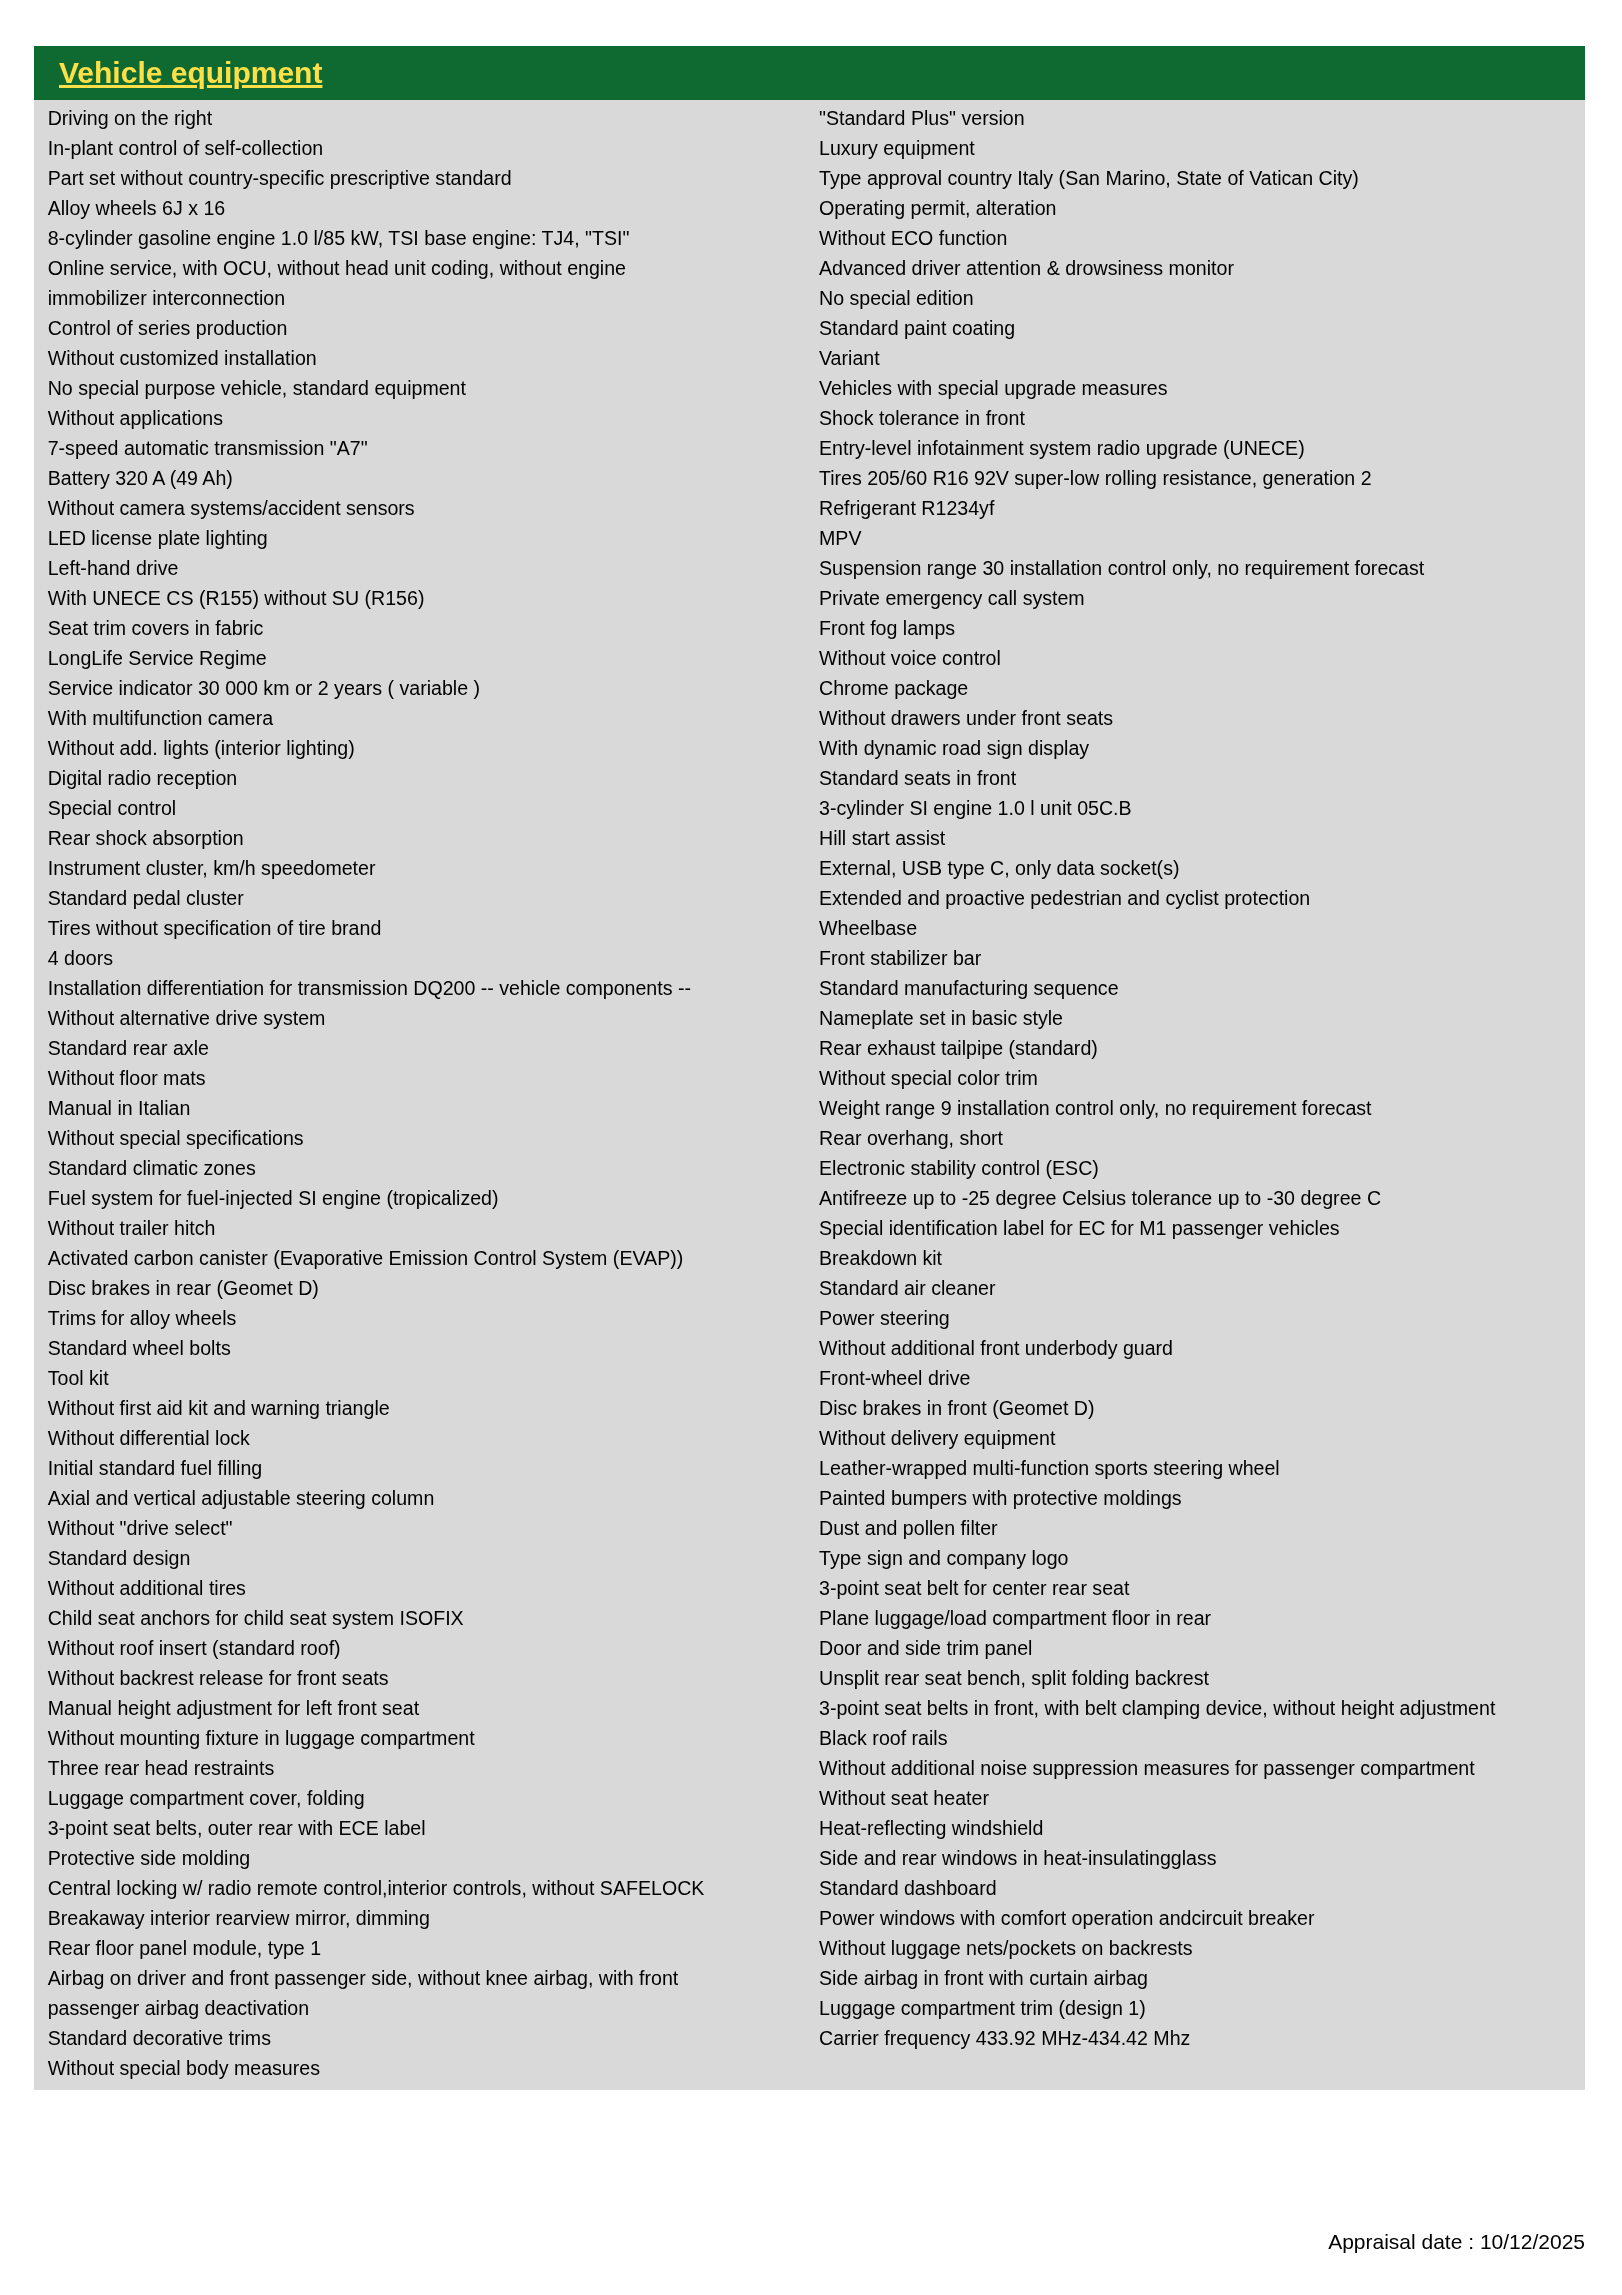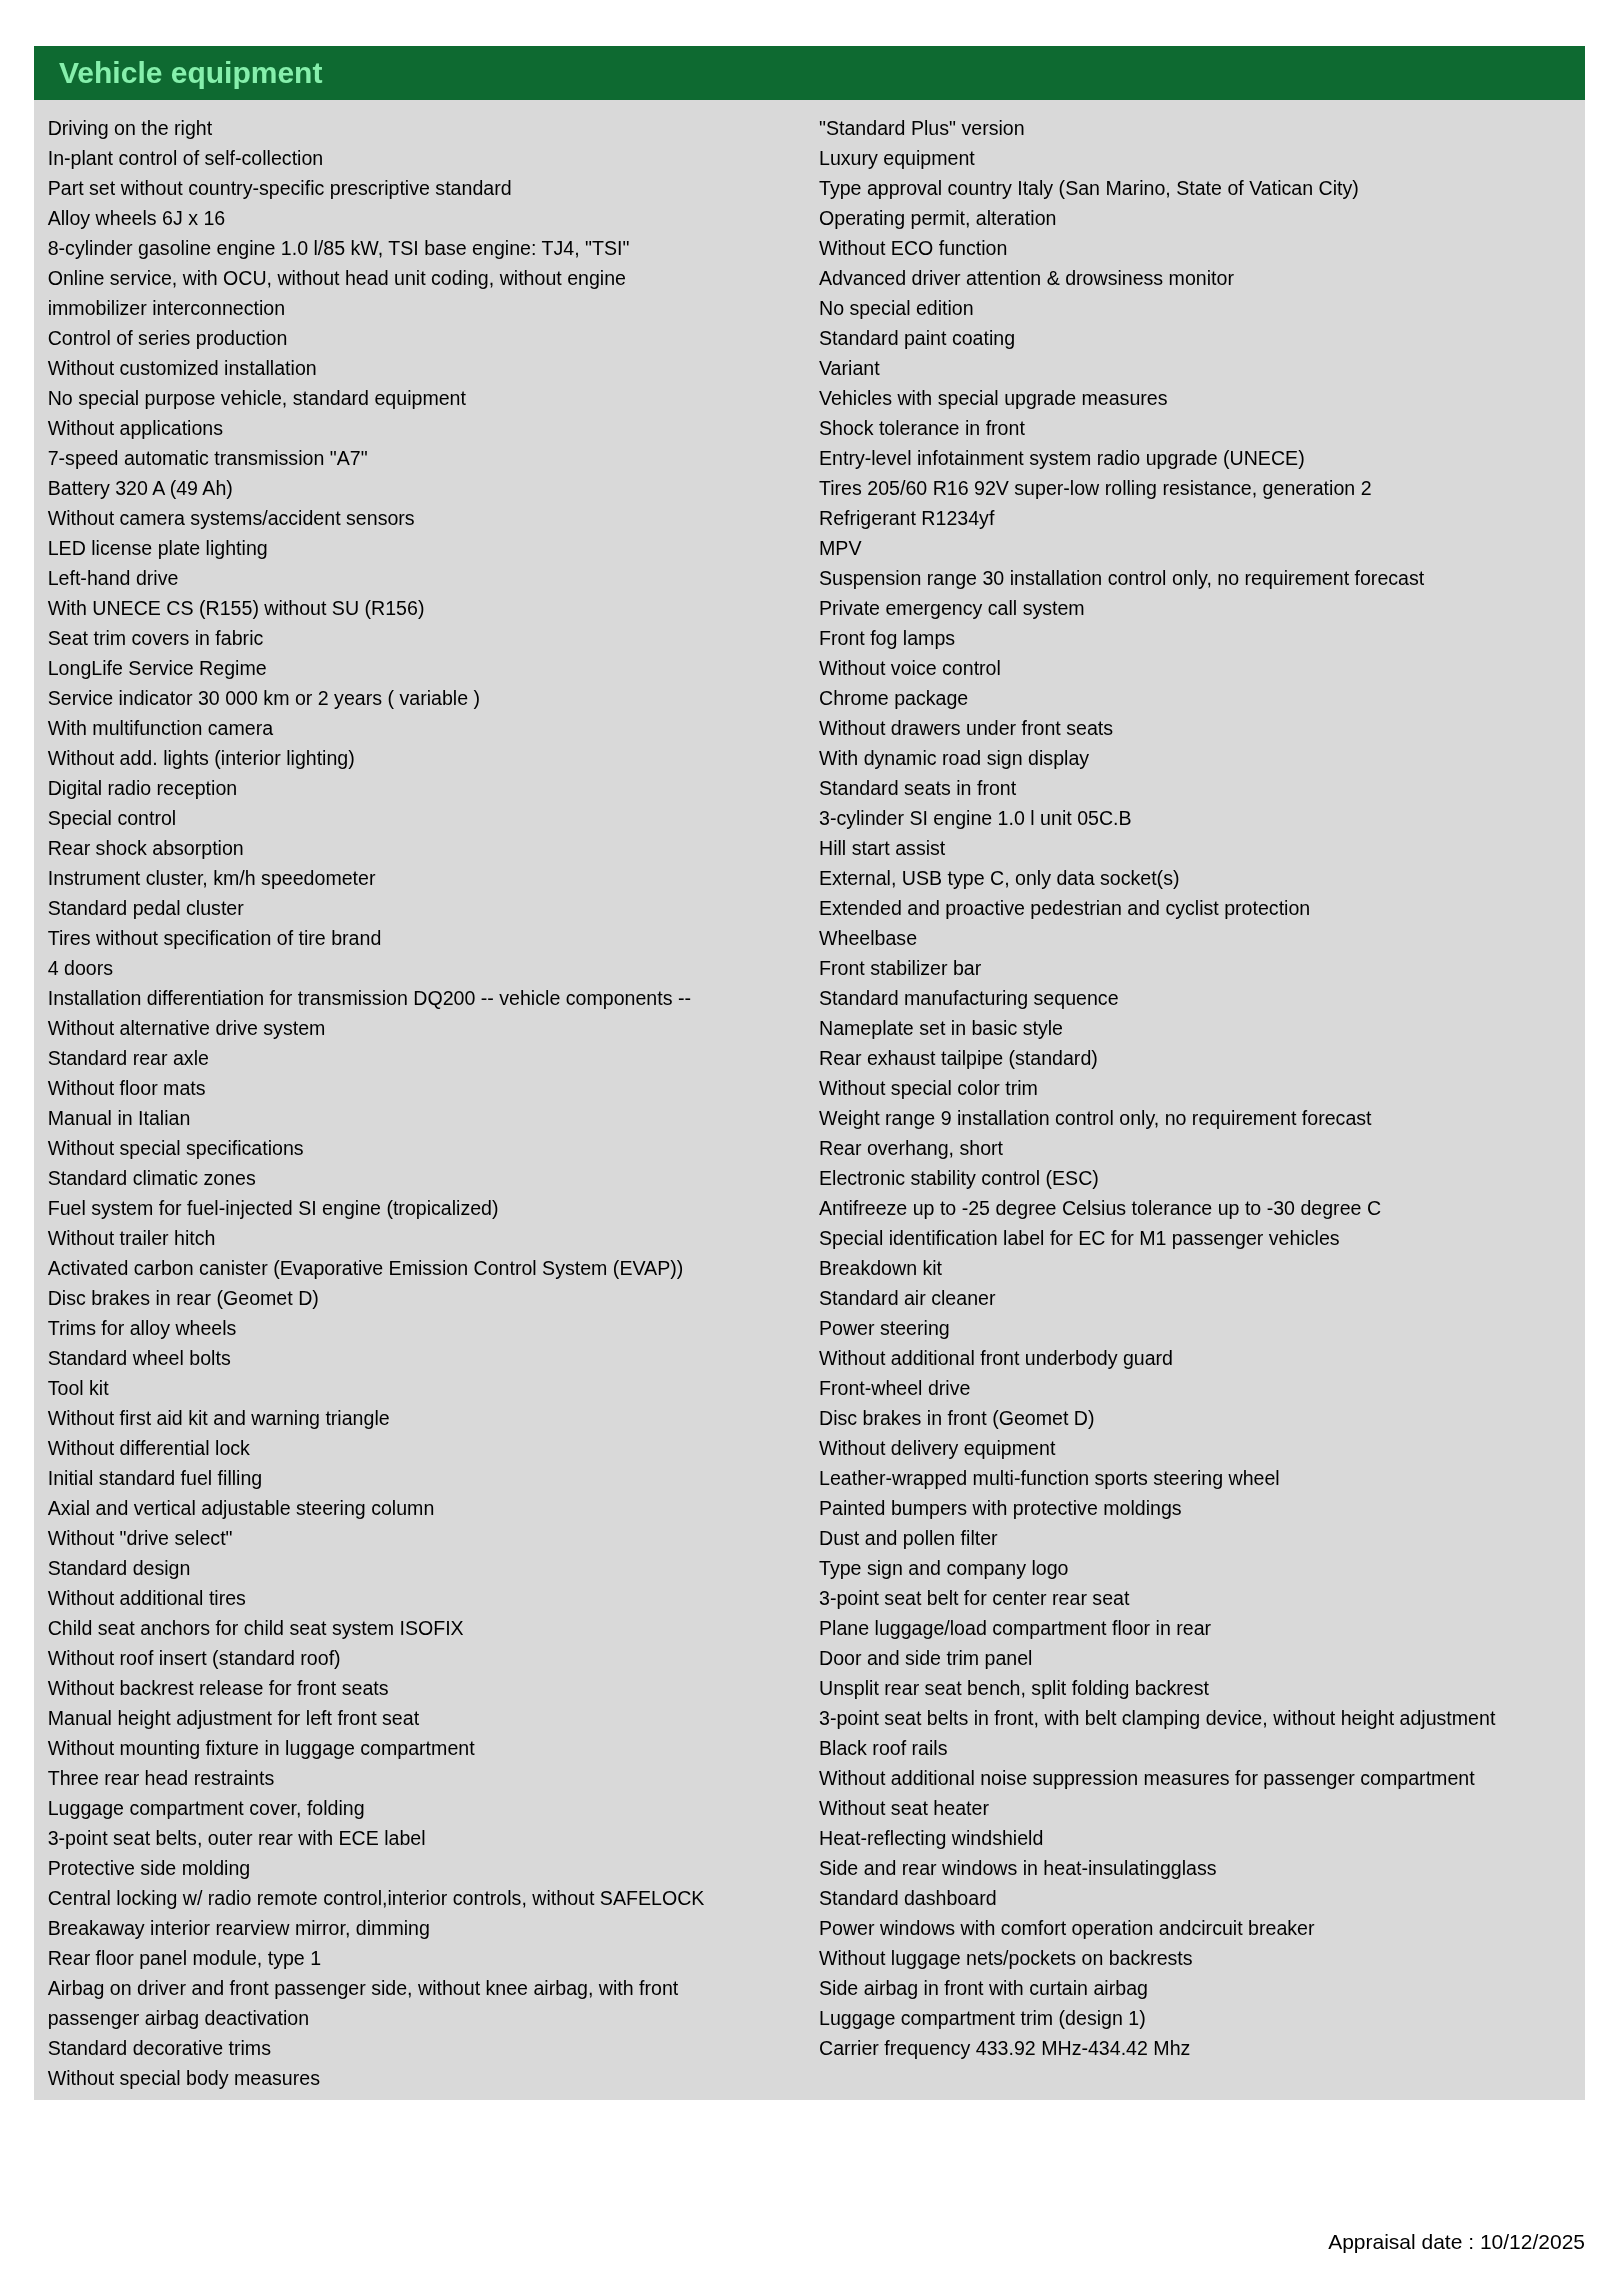--- a/index.html
+++ b/index.html
@@ -22,30 +22,31 @@
     width: 1551px;
   }
   .header-bar {
     height: 54px;
     display: flex;
     align-items: center;
     box-sizing: border-box;
     padding-left: 25px;
   }
   .header-bar .title {
-    color: #86efac;
+    color: #fde047;
     font-size: 30px;
     font-weight: bold;
     letter-spacing: 0px;
     white-space: nowrap;
+    text-decoration: underline;
   }
   .content {
     display: flex;
     box-sizing: border-box;
-    padding-top: 13px;
+    padding-top: 3px;
     padding-bottom: 6.5px;
   }
   .col {
     box-sizing: border-box;
   }
   .col.left {
     width: 785px;
     padding-left: 13.7px;
   }
   .col.right {

